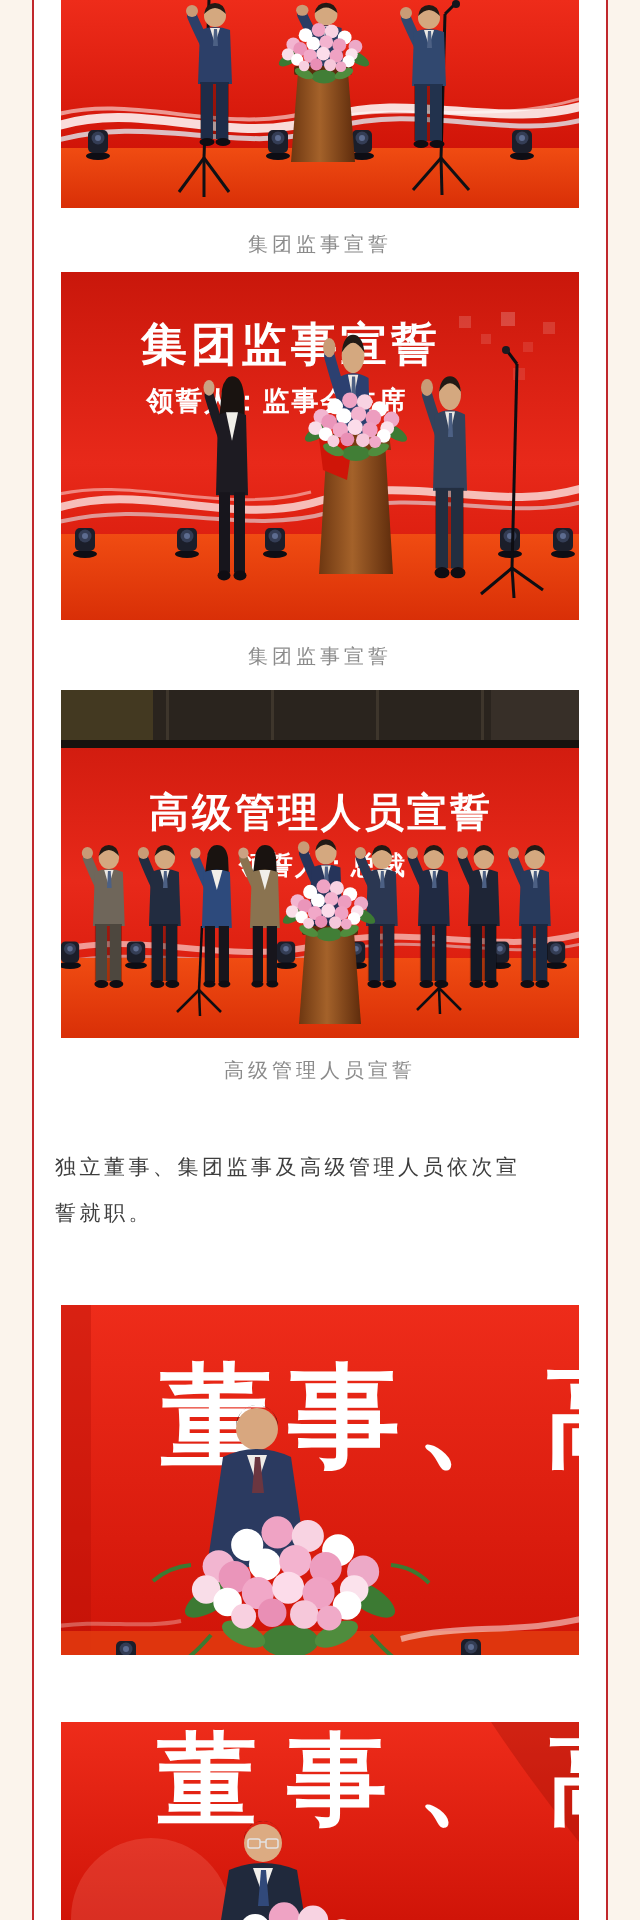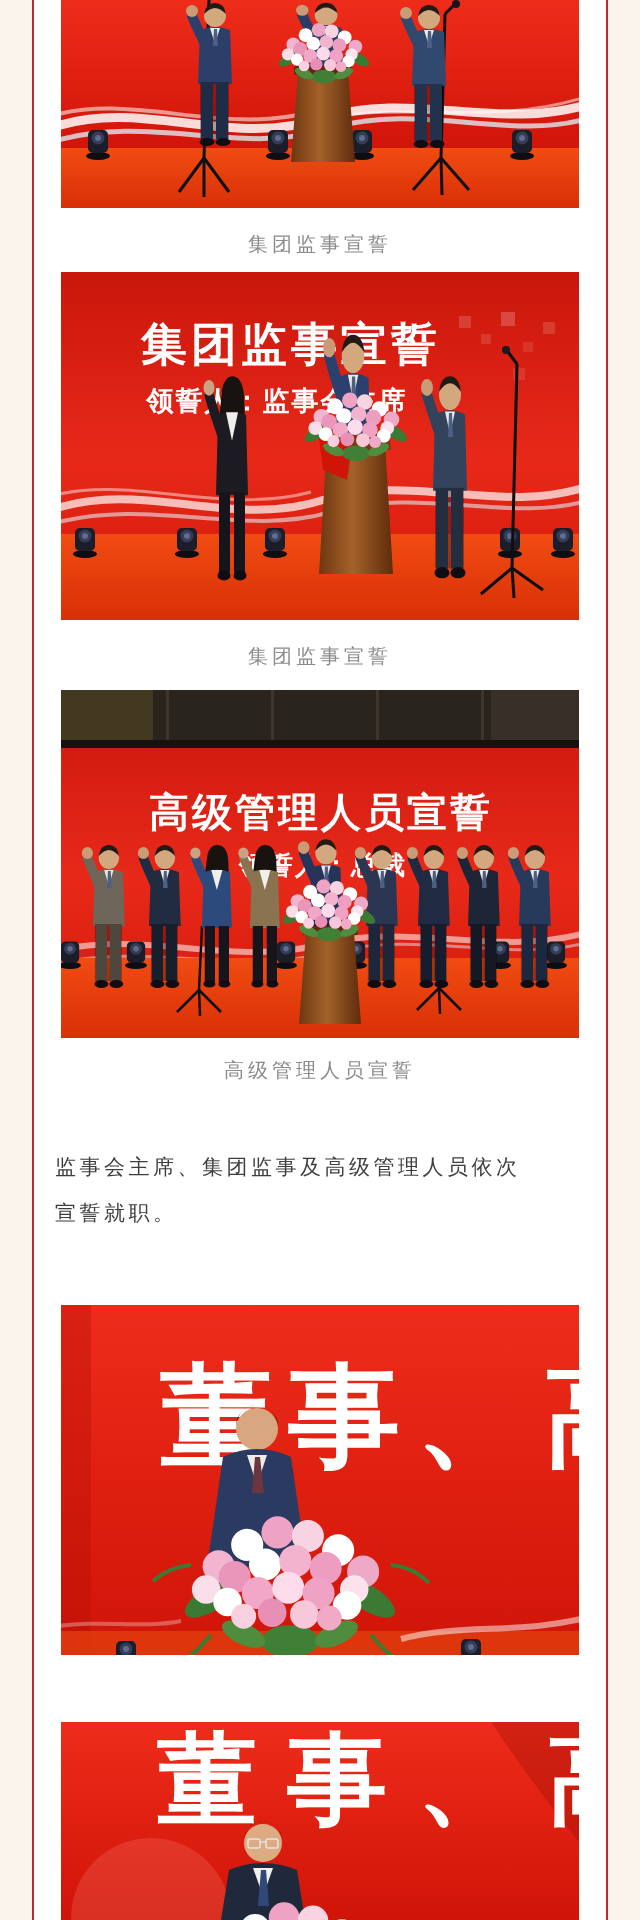--- a/index.html
+++ b/index.html
@@ -243,21 +243,21 @@
       <use href="#sym-person" x="234" y="146" width="58" height="158" color="#26345a"></use>
       <g>
         <path d="M245,242 L293,242 L300,334 L238,334 Z" fill="url(#gPodium)"></path>
         <rect x="241" y="236" width="56" height="9" rx="2" fill="#5c2b0c"></rect>
       </g>
       <use href="#sym-bouquet" x="221" y="178" width="94" height="76"></use>
     </svg>
   </figure>
   <p class="caption" style="top:1058px">高级管理人员宣誓</p>
 
-  <p class="para" style="top:1144px">监事会主席、集团监事及高级管理人员依次宣誓就职。</p>
+  <p class="para" style="top:1144px">独立董事、集团监事及高级管理人员依次宣誓就职。</p>
 
   <figure class="photo" style="top:1305px;height:350px">
     <svg viewBox="0 0 518 350" width="518" height="350">
       <rect x="0" y="0" width="518" height="350" fill="url(#gRed1)"></rect>
       <rect x="0" y="0" width="30" height="350" fill="#b30f05" opacity="0.35"></rect>
       <text class="banner-big" x="99" y="150" font-size="112" letter-spacing="16" fill="#ffffff">董事、高</text>
       <g>
         <circle cx="196" cy="124" r="21" fill="#d8a77f"></circle>
         <path d="M175,121 A21,21 0 0 1 217,121 Q214,101 196,100 Q178,101 175,121 Z" fill="#241c15"></path>
         <path d="M162,152 Q196,136 230,152 L246,262 L146,262 Z" fill="#2b3a60"></path>

